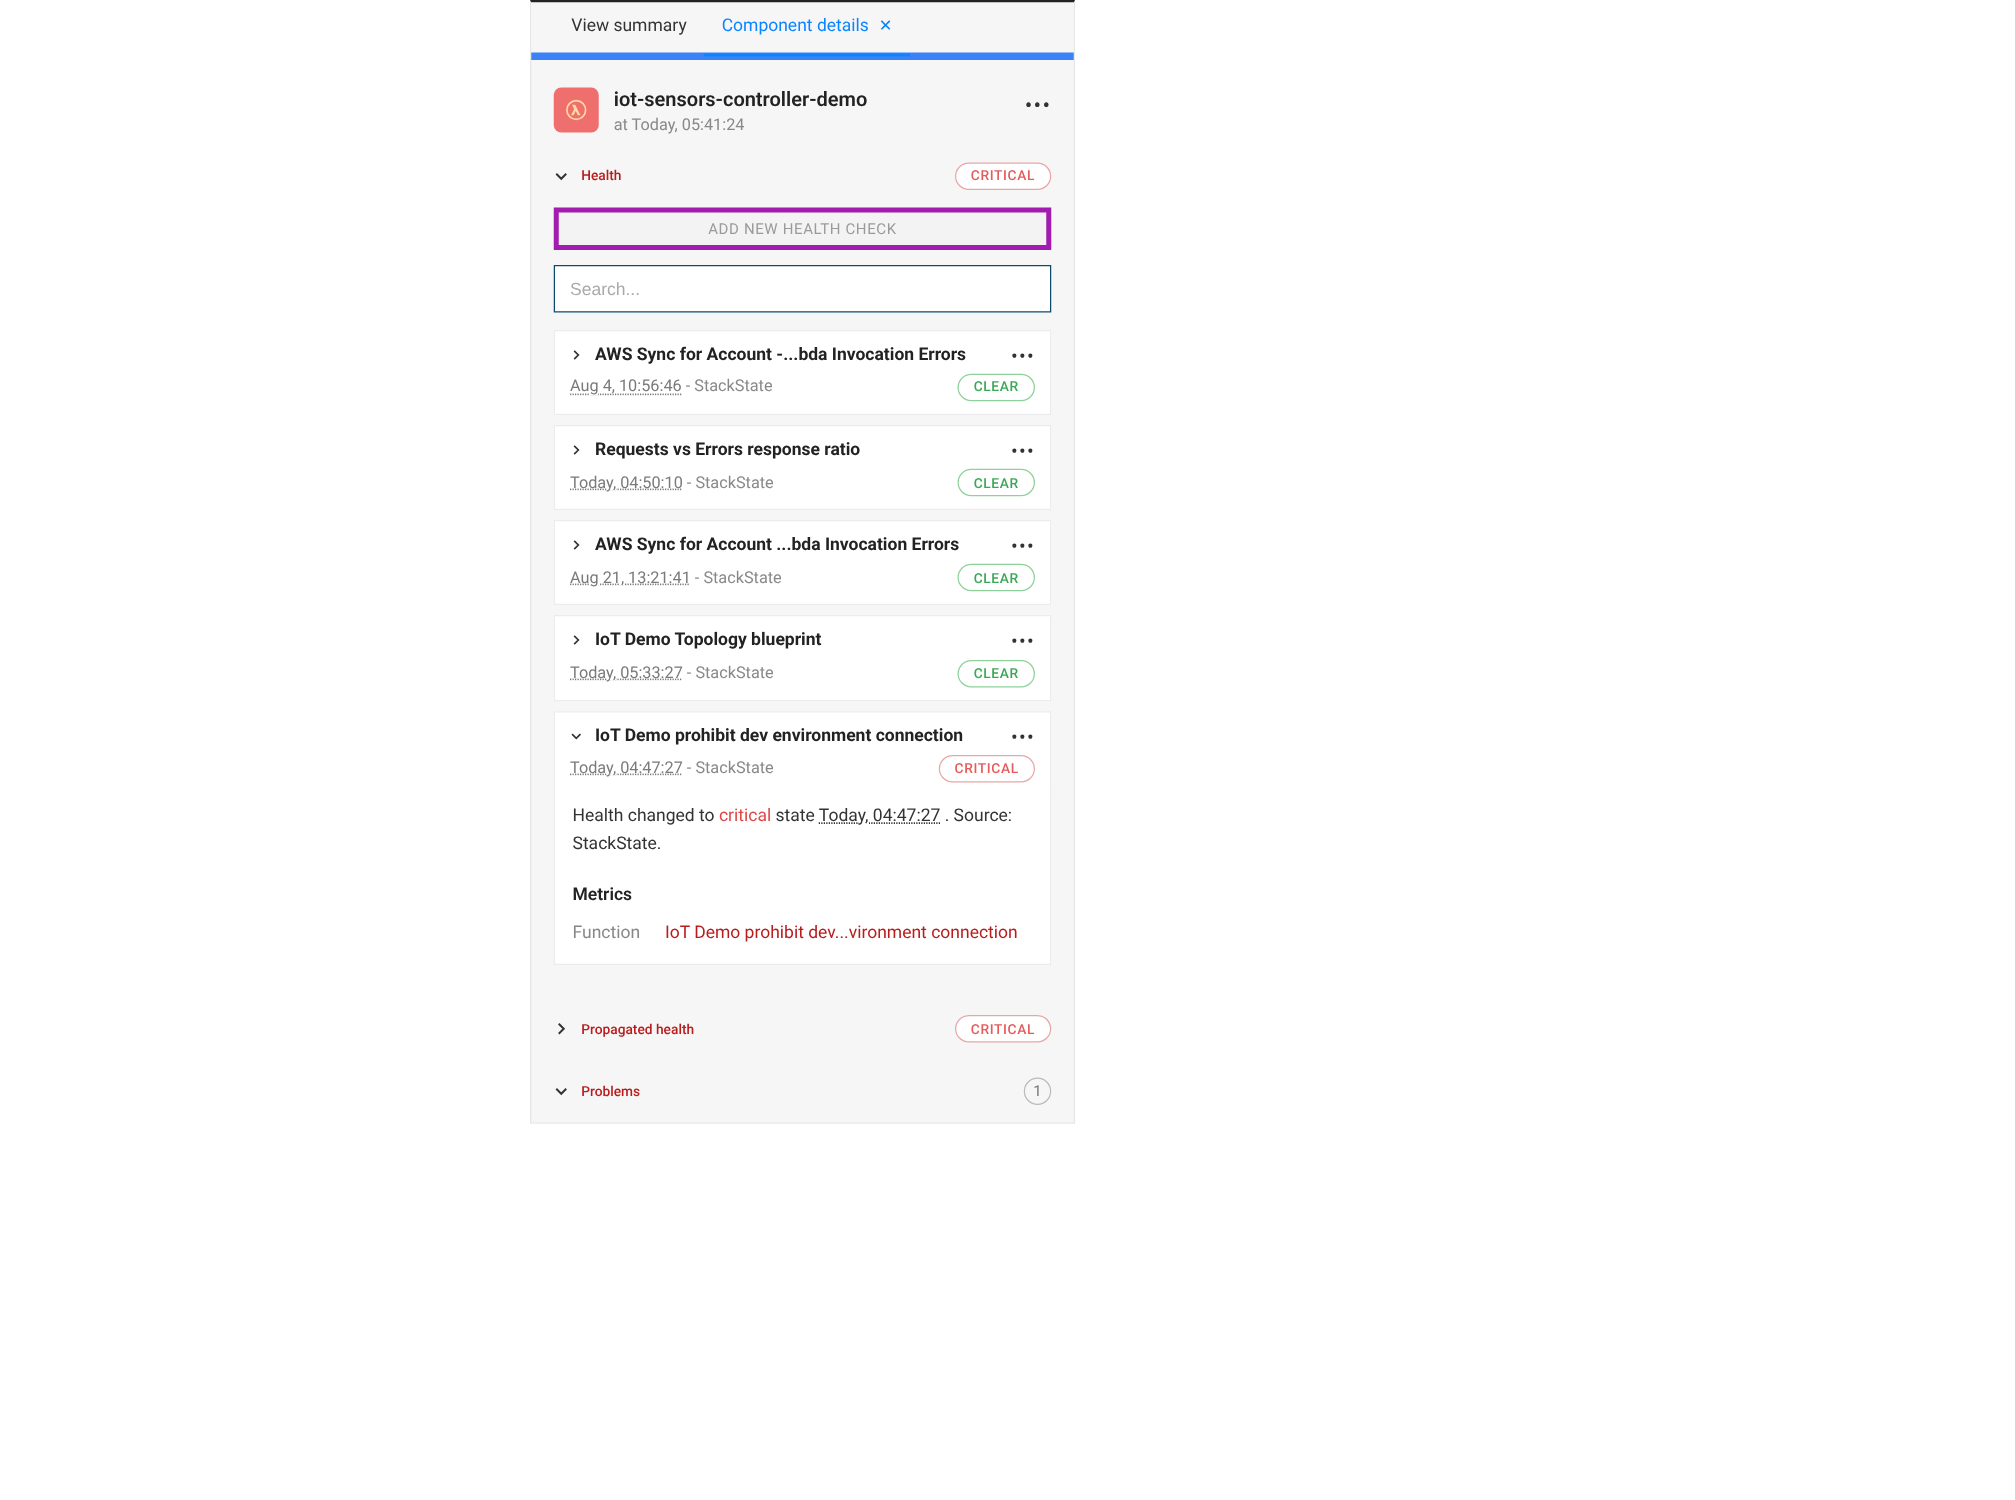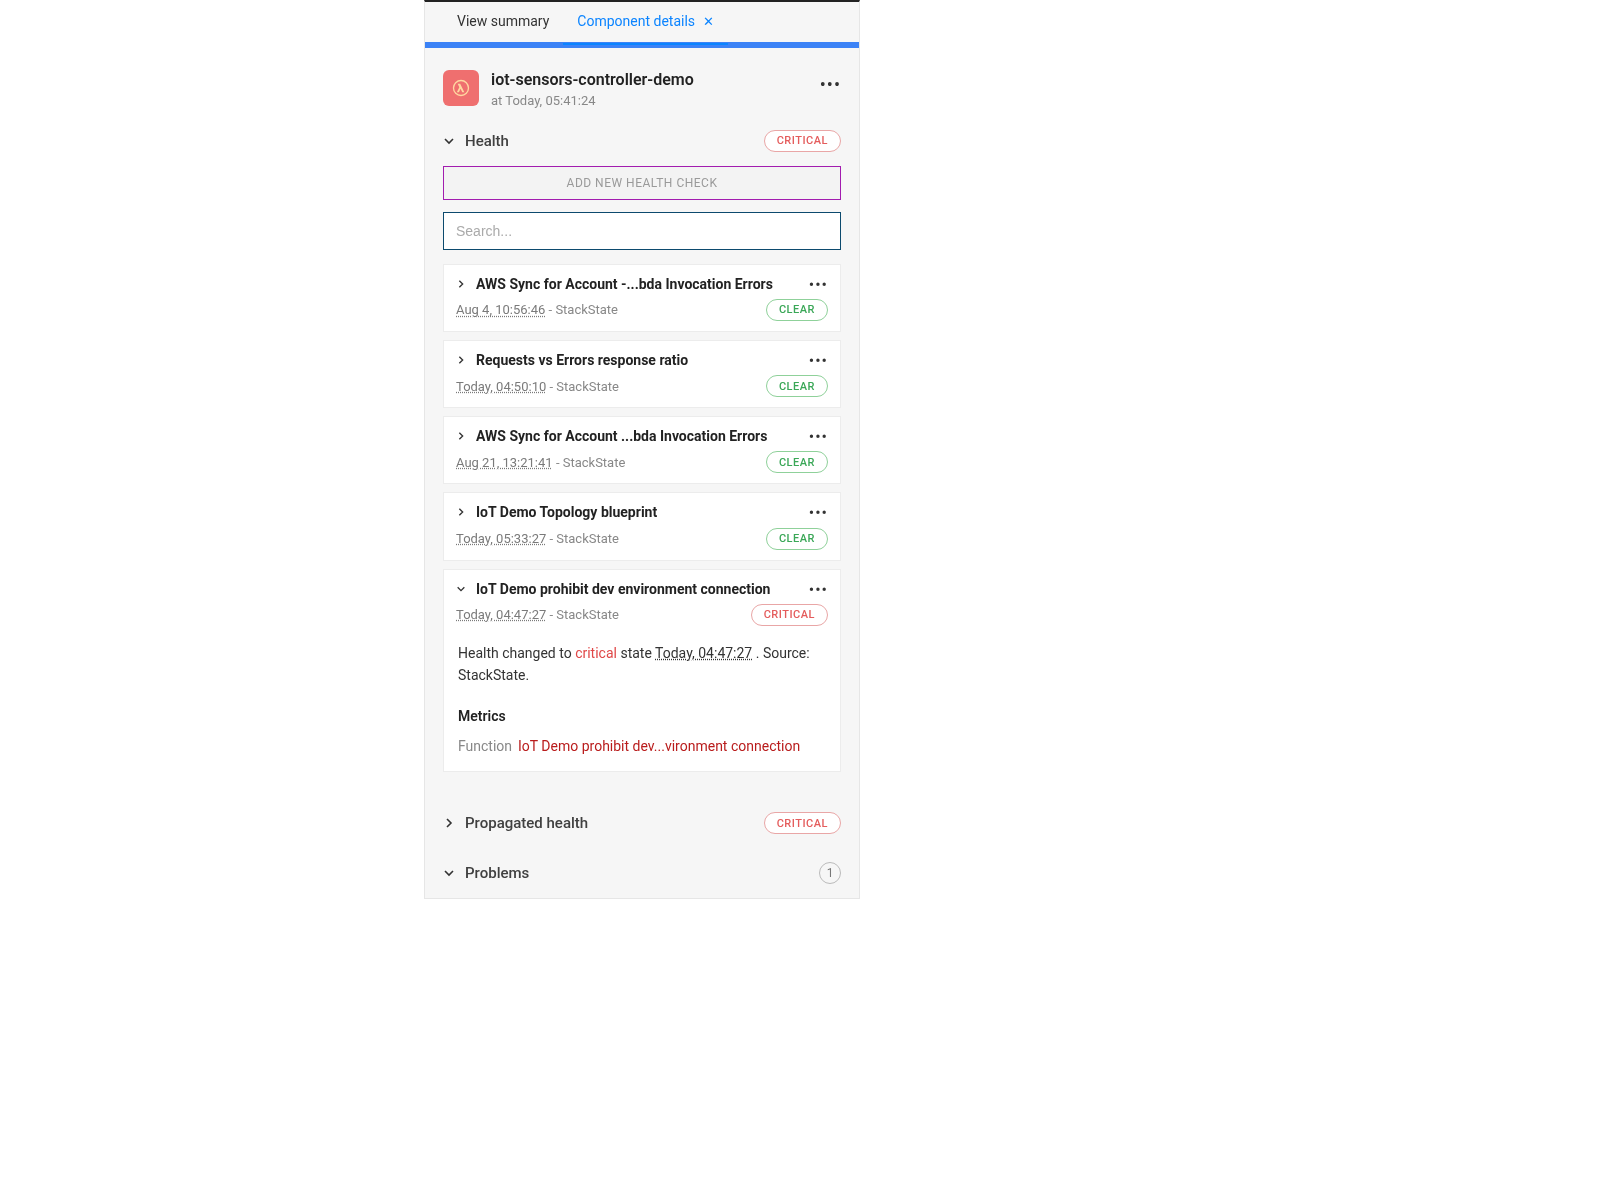--- a/index.html
+++ b/index.html
@@ -95,23 +95,23 @@
     display: flex;
     align-items: center;
     gap: 10px;
   }
   .chevron {
     display: inline-block;
     color: #333;
   }
   .chevron svg { display:block; }
   .section-title {
-    font-size: 15px;
+    font-size: 11px;
     font-weight: 500;
-    color: #404040;
+    color: #b91c1c;
     text-align: center;
   }
 
   
   .badge {
     display: inline-flex;
     align-items: center;
     justify-content: center;
     height: 22px;
     padding: 0 12px;
@@ -138,21 +138,21 @@
     font-size: 12px;
     display: inline-flex;
     align-items: center;
     justify-content: center;
   }
 
   
   .add-btn {
     margin: 4px 18px 12px 18px;
     height: 34px;
-    border: 1px solid #a21caf;
+    border: 4px solid #a21caf;
     background: #f3f3f3;
     color: #9a9a9a;
     font-size: 12px;
     letter-spacing: 0.5px;
     display: flex;
     align-items: center;
     justify-content: center;
     cursor: pointer;
   }
 
@@ -236,20 +236,21 @@
     text-decoration-style: dotted;
   }
   .detail h4 {
     margin: 18px 0 8px 0;
     font-size: 14px;
     font-weight: 600;
     color: #222;
   }
   .kv {
     display: flex;
+    gap: 14px;
     font-size: 14px;
   }
   .kv .k { color: #888; min-width: 60px; }
   .kv .v { color: #b91c1c; }
 
   .more-ellipsis { user-select: none; }
 </style>
 </head>
 <body>
 

